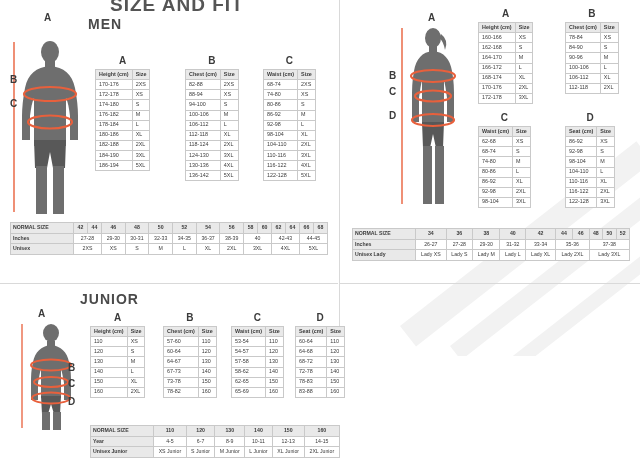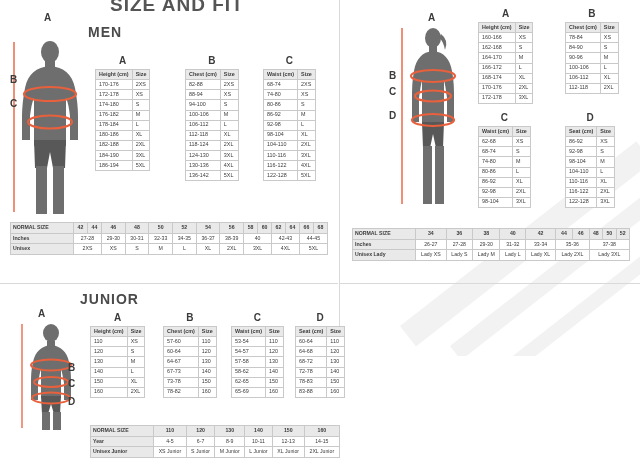--- a/index.html
+++ b/index.html
@@ -149,21 +149,21 @@
       <span class="s2"></span>
       <span class="s3"></span>
   </div>
 
   <div class="title-top">SIZE AND FIT</div>
 
   <div class="vline" style="left:339px;"></div>
   <div class="hline" style="top:283px; right:302px;"></div>
   <div class="hline" style="top:283px; left:339px;"></div>
 
-  <div class="section-title" style="position:absolute;left:88px;top:24px;text-align:center;">MEN</div>
+  <div class="section-title" style="position:absolute;left:88px;top:16px;text-align:center;">MEN</div>
 
   <div class="figure" style="left:10px; top:36px;">
     <svg class="fig-svg" width="80" height="180" viewBox="0 0 80 180">
 
       <ellipse cx="40" cy="16" rx="9" ry="11" fill="#6e6e6e"></ellipse>
 
       <rect x="35" y="25" width="10" height="6" fill="#6e6e6e"></rect>
 
       <path d="M40 30 C26 31 18 38 15 52 C13 62 12 72 12 80 L20 80 C21 72 22 66 24 62 L24 110 L56 110 L56 62 C58 66 59 72 60 80 L68 80 C68 72 67 62 65 52 C62 38 54 31 40 30 Z" fill="#6e6e6e"></path>
 

